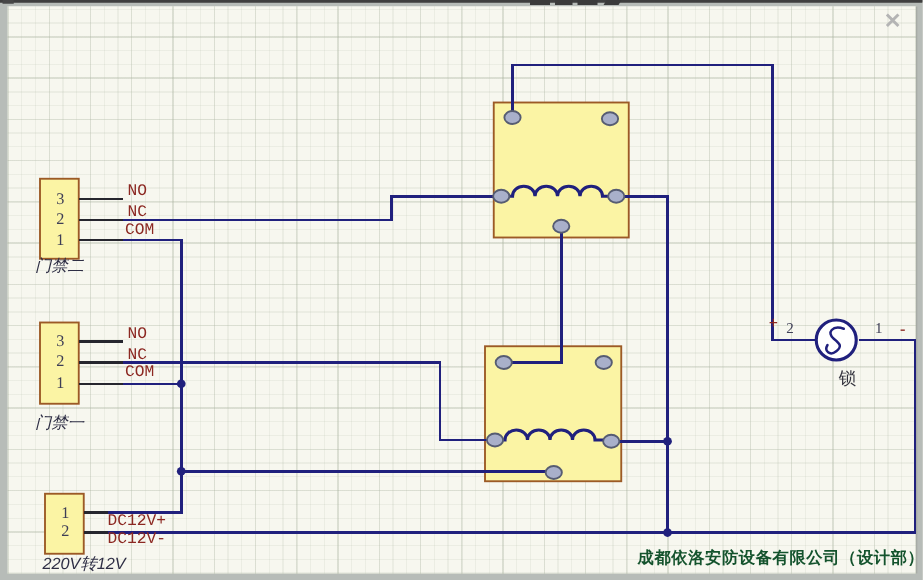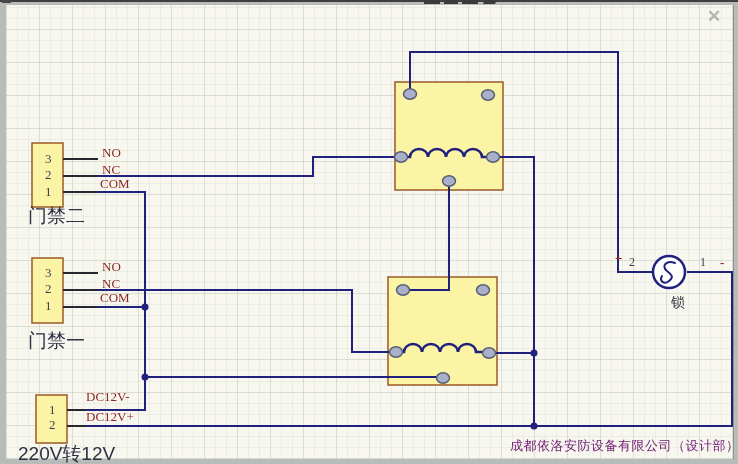--- a/index.html
+++ b/index.html
@@ -13,26 +13,26 @@
     background-color:#f7f7ef;
     background-image:
       repeating-linear-gradient(90deg, rgba(170,180,160,.15) 0 1px, transparent 1px 11px),
       repeating-linear-gradient(0deg, rgba(170,180,160,.15) 0 1px, transparent 1px 11px),
       repeating-linear-gradient(90deg, rgba(158,168,148,.22) 0 1px, transparent 1px 33px),
       repeating-linear-gradient(0deg, rgba(158,168,148,.22) 0 1px, transparent 1px 33px);
     border-right:1px solid #8d928e;}
   svg.schematic{position:absolute;left:0;top:0;width:738px;height:464px;}
   .lbl{position:absolute;white-space:nowrap;line-height:1;}
   .pinnum{font-family:"Liberation Serif",serif;font-size:13px;color:#3e3e56;}
-  .pinlbl{font-family:Liberation Serif, serif;font-size:13px;color:#8c2822;}
-  .cname{font-size:19px;color:#2e2e45;}
+  .pinlbl{font-family:Liberation Mono, monospace;font-size:13px;color:#8c2822;}
+  .cname{font-size:13px;color:#2e2e45;font-style:italic;}
   .locktxt{font-size:14px;color:#33333d;}
   .polarity{font-family:"Liberation Serif",serif;font-size:13px;color:#8c2822;font-weight:bold;}
   .locknum{font-family:"Liberation Serif",serif;font-size:12px;color:#3e3e56;}
-  .company{font-size:13px;font-weight:normal;color:#701a75;letter-spacing:0.5px;}
+  .company{font-size:13px;font-weight:bold;color:#14532d;letter-spacing:0.5px;}
   .close-x{font-size:17px;font-weight:bold;color:#b4b4b4;}
 </style>
 </head>
 <body>
 
 <div class="canvas"></div>
 <div class="frame-topline"></div>
 <div class="frame-bottomline"></div>
 <div class="frame-corner-fragment"></div>
 <div class="titlebar-fragment">
@@ -119,22 +119,22 @@
 <span class="lbl pinnum" style="left:45px;top:282px">2</span>
 <span class="lbl pinnum" style="left:45px;top:299px">1</span>
 <span class="lbl pinlbl" style="left:102px;top:260px">NO</span>
 <span class="lbl pinlbl" style="left:102px;top:277px">NC</span>
 <span class="lbl pinlbl" style="left:100px;top:291px">COM</span>
 <span class="lbl cname" style="left:28px;top:331px">门禁一</span>
 
 <span class="lbl pinnum" style="left:49px;top:403px">1</span>
 <span class="lbl pinnum" style="left:49px;top:418px">2</span>
 <span class="lbl pinlbl" style="left:86px;top:410px">DC12V+</span>
-<span class="lbl pinlbl" style="left:86px;top:390px">DC12V-</span>
-<span class="lbl cname" style="left:18px;top:444px">220V转12V</span>
+<span class="lbl pinlbl" style="left:86px;top:424px">DC12V-</span>
+<span class="lbl cname" style="left:34px;top:444px">220V转12V</span>
 
 <span class="lbl polarity" style="left:615px;top:251px">+</span>
 <span class="lbl locknum" style="left:629px;top:256px">2</span>
 <span class="lbl locknum" style="left:700px;top:256px">1</span>
 <span class="lbl polarity" style="left:720px;top:256px">-</span>
 <span class="lbl locktxt" style="left:671px;top:295px">锁</span>
 
 <span class="lbl company" style="left:510px;top:439px">成都依洛安防设备有限公司（设计部）</span>
 <span class="lbl close-x" style="left:707px;top:8px">✕</span>
 

